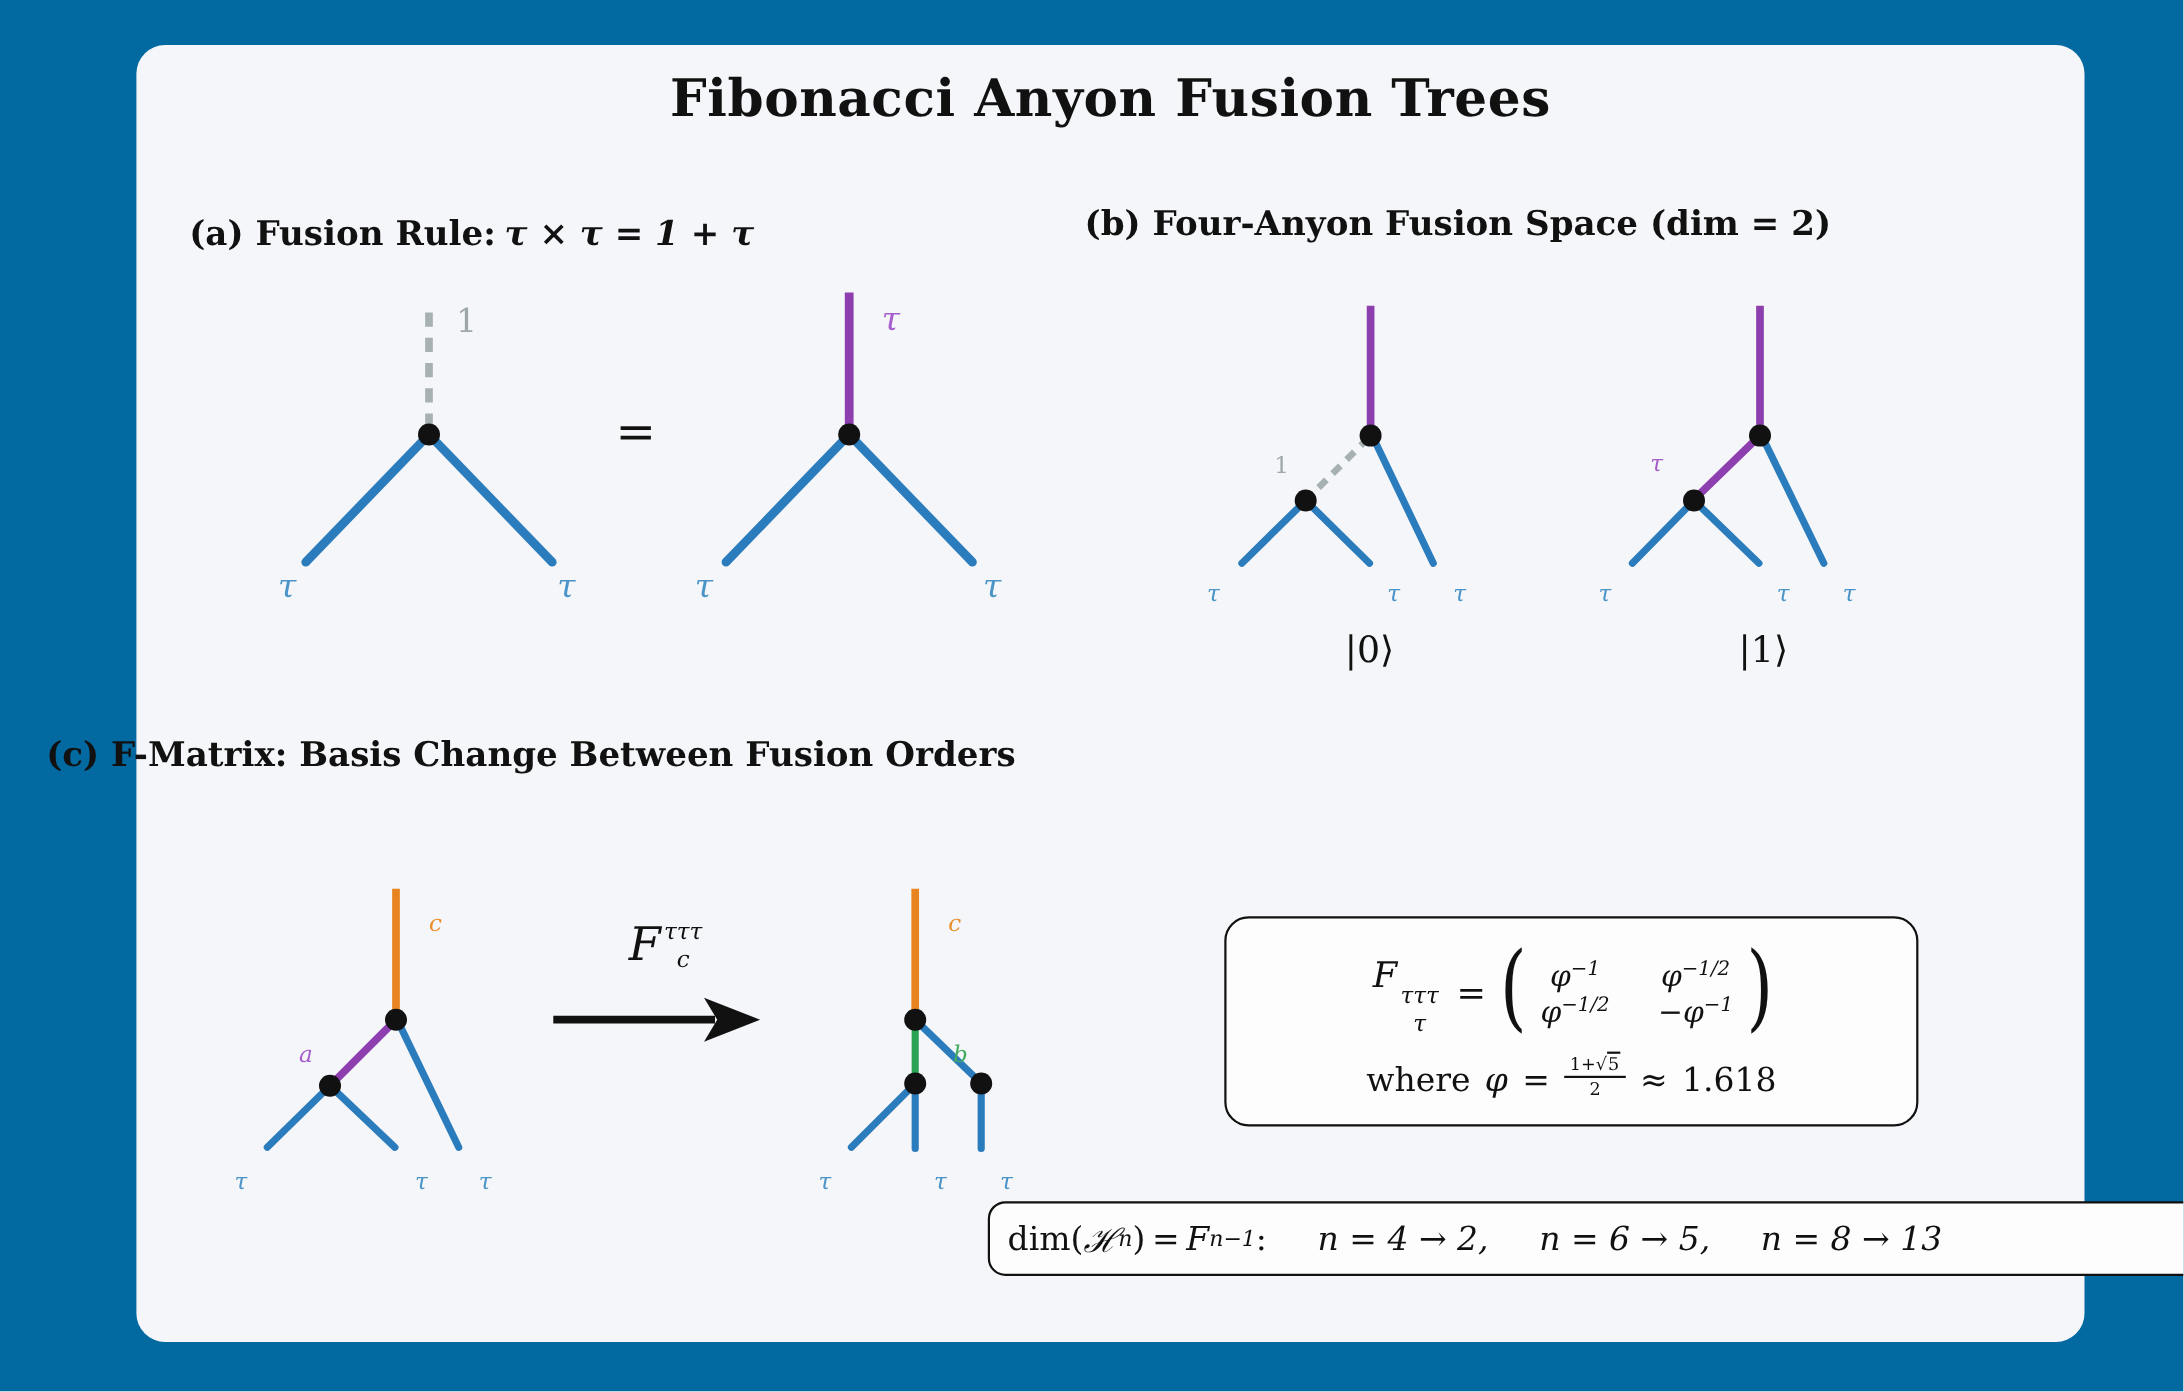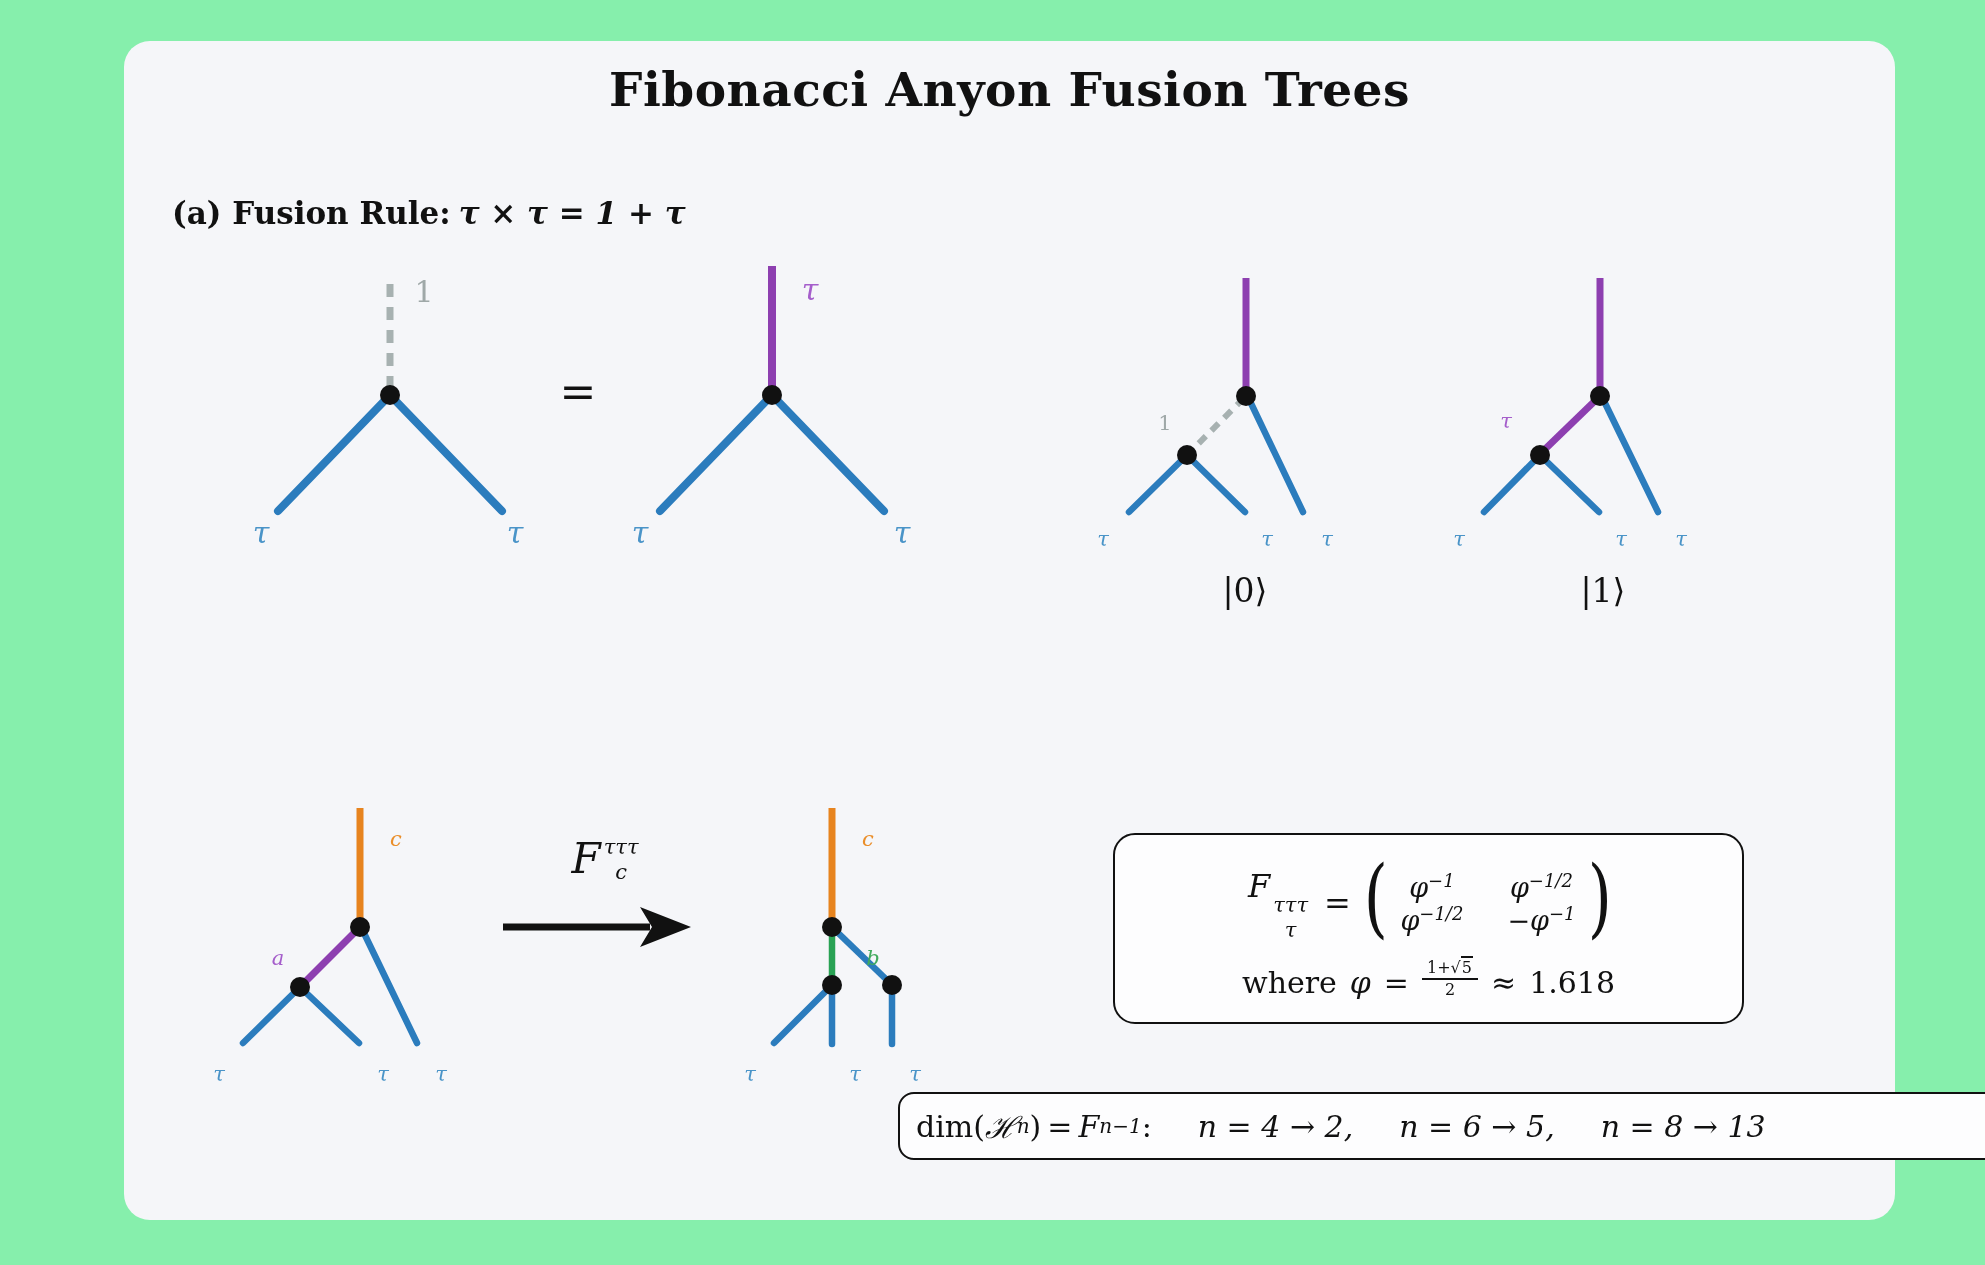--- a/index.html
+++ b/index.html
@@ -1,16 +1,16 @@
 <!DOCTYPE html>
 <html><head>
 <meta charset="utf-8">
 <style>
   html,body{margin:0;padding:0;background:#ffffff;}
-  .canvas{position:relative;width:1985px;height:1265px;background:#86efac;
+  .canvas{position:relative;width:1985px;height:1265px;background:#0369a1;
           font-family:"DejaVu Serif","Liberation Serif",serif;color:#111;overflow:hidden;}
   .panel{position:absolute;left:124px;top:41px;width:1771px;height:1179px;
          background:#f5f6f9;border-radius:26px;}
   .title{position:absolute;left:124px;top:62px;width:1771px;text-align:center;
          font-size:47px;font-weight:700;letter-spacing:0.5px;}
   .sec-heading{position:absolute;font-size:31px;font-weight:700;white-space:nowrap;}
   .sec-heading .math{font-style:italic;margin-left:8px;}
   #heading-a{left:172px;top:195px;}
   #heading-b{left:986px;top:186px;}
   #heading-c{left:42px;top:668px;}
@@ -52,20 +52,22 @@
 
 <div class="canvas">
 
   <div class="panel"></div>
 
   <div class="title">Fibonacci Anyon Fusion Trees</div>
 
   <div class="sec-heading" id="heading-a">
     <span>(a) Fusion Rule:</span><span class="math">τ × τ = 1 + τ</span>
   </div>
+  <div class="sec-heading" id="heading-b">(b) Four-Anyon Fusion Space (dim = 2)</div>
+  <div class="sec-heading" id="heading-c">(c) F-Matrix: Basis Change Between Fusion Orders</div>
 
   <svg class="fig" viewBox="0 0 1985 1265">
 
     <g>
       <line x1="390" y1="284" x2="390" y2="390" stroke-width="7" stroke-dasharray="13 10" stroke="#a7b1b1"></line>
       <line x1="390" y1="395" x2="278" y2="511" stroke-width="8" stroke-linecap="round" stroke="#2b7cbd"></line>
       <line x1="390" y1="395" x2="502" y2="511" stroke-width="8" stroke-linecap="round" stroke="#2b7cbd"></line>
       <circle cx="390" cy="395" r="10" fill="#111111"></circle>
       <text x="424" y="302" class="glabel" text-anchor="middle" fill="#9fa8a8">1</text>
       <text x="261" y="543" class="tlabel-lg" text-anchor="middle" fill="#4a94c8">τ</text>

